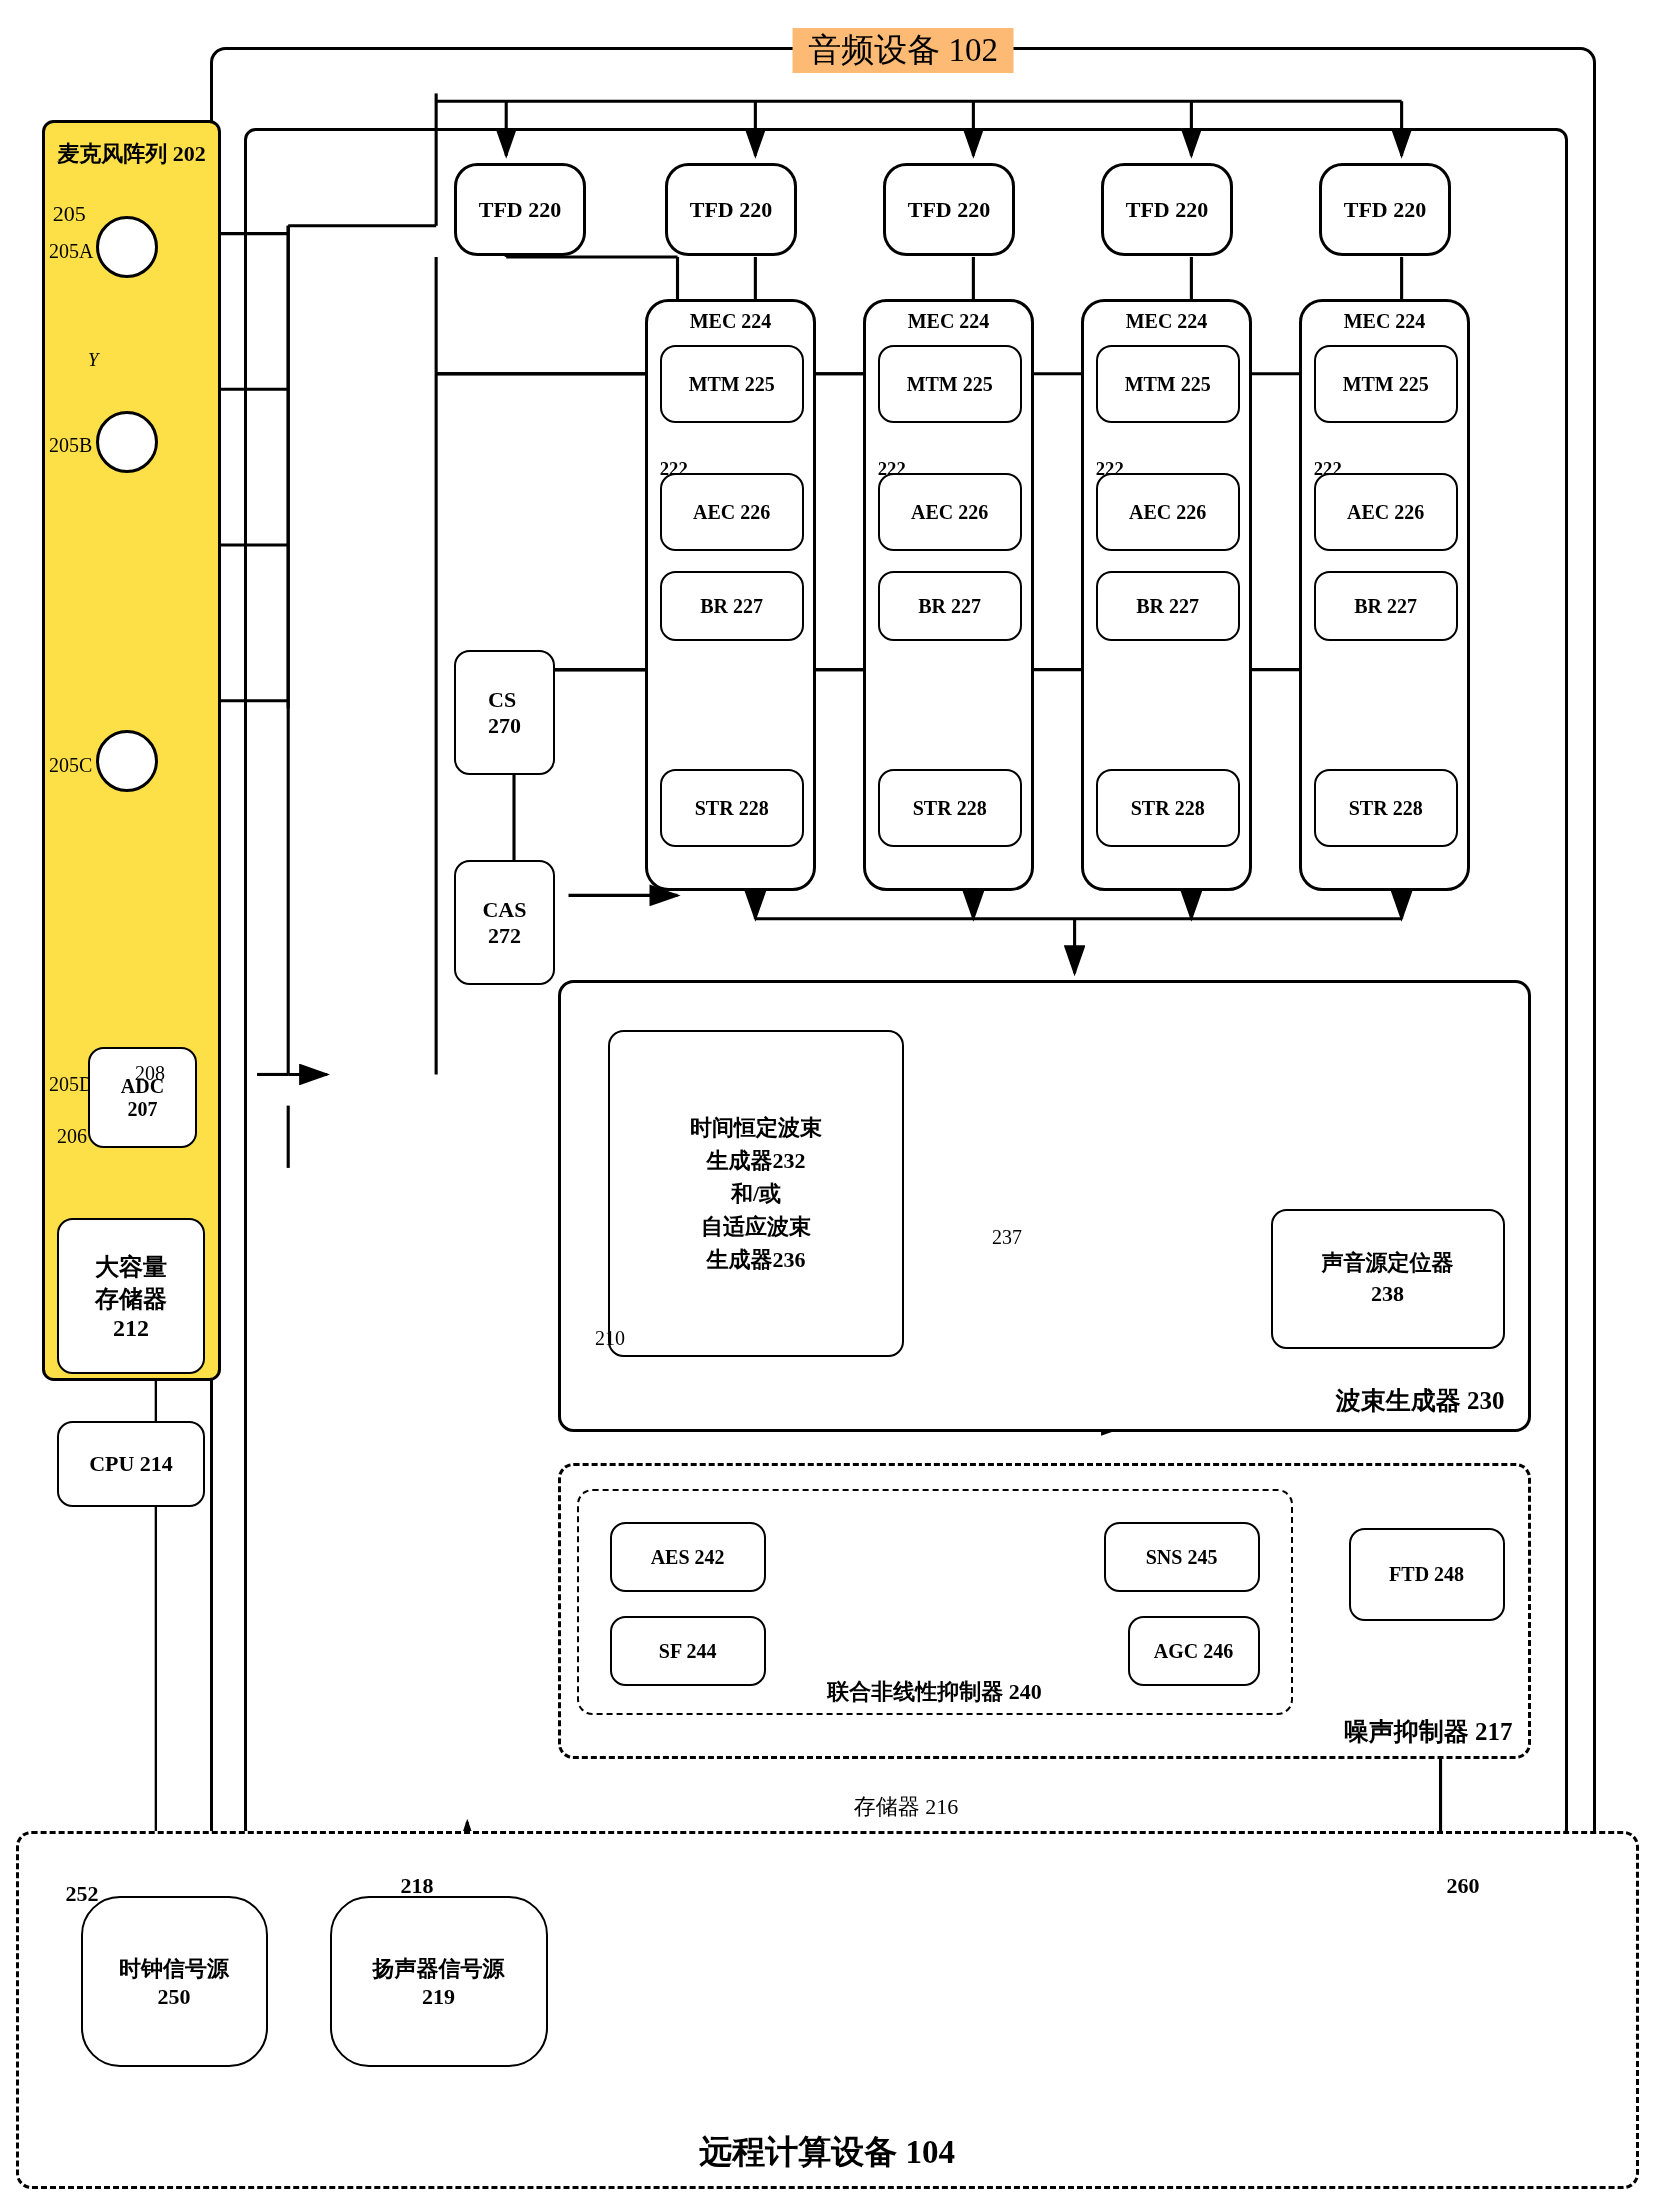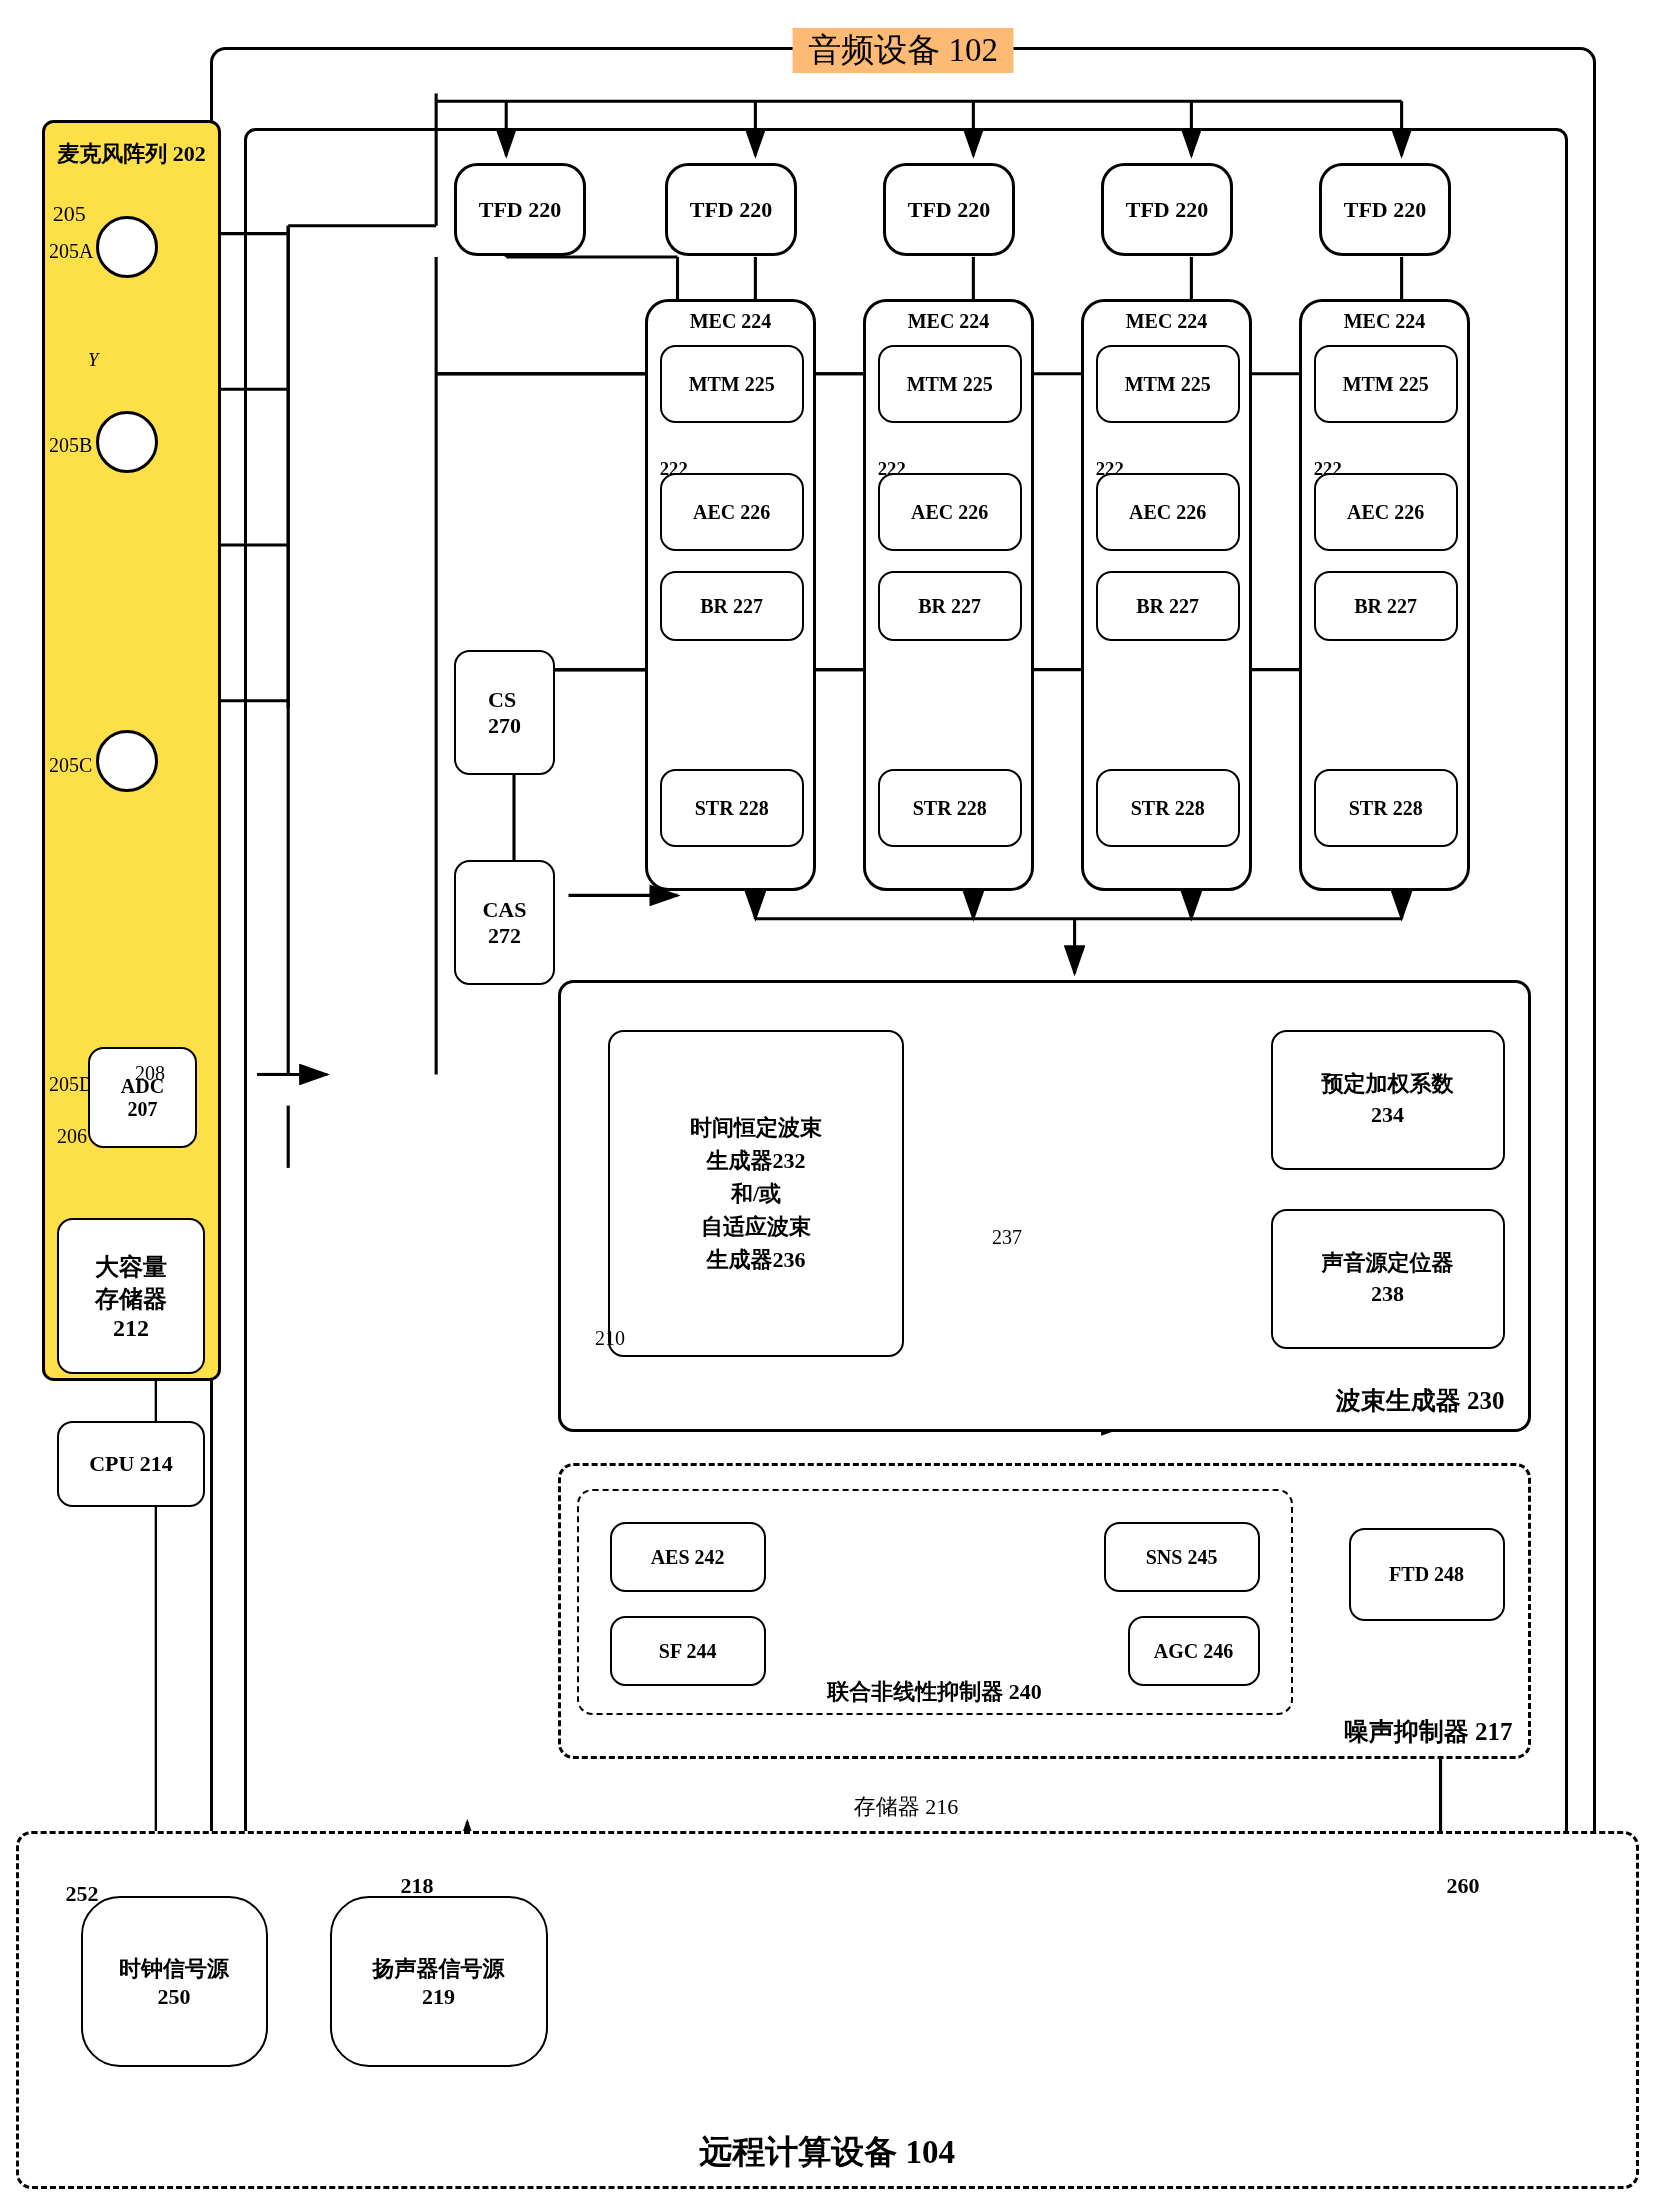--- a/index.html
+++ b/index.html
@@ -251,24 +251,20 @@
         <span style="position:absolute; bottom:11.7px; right:23.4px; font-size:25px; font-weight:bold;">波束生成器 230</span>
 
         <div class="comp-box" style="left:47px; top:47px; width:296px; height:327px; font-size:22px; line-height:1.5; flex-direction:column;">
           <span style="white-space:pre-line; text-align:center;">时间恒定波束
 生成器232
 和/或
 自适应波束
 生成器236</span>
         </div>
 
-        <div class="comp-box" style="right:23.4px; top:47px; width:234px; height:140px; font-size:22px; line-height:1.4; flex-direction:column;">
-          <span style="white-space:pre-line; text-align:center;">预定加权系数
-234</span>
-        </div>
 
         <div class="comp-box" style="right:23.4px; top:226px; width:234px; height:140px; font-size:22px; line-height:1.4; flex-direction:column;">
           <span style="white-space:pre-line; text-align:center;">声音源定位器
 238</span>
         </div>
       </div>
 
       <div class="noise-box" style="position:absolute; top:1332px; left:311px; width:973px; height:296px;">
         <span style="position:absolute; bottom:7.8px; right:15.6px; font-size:25px; font-weight:bold;">噪声抑制器 217</span>
 

